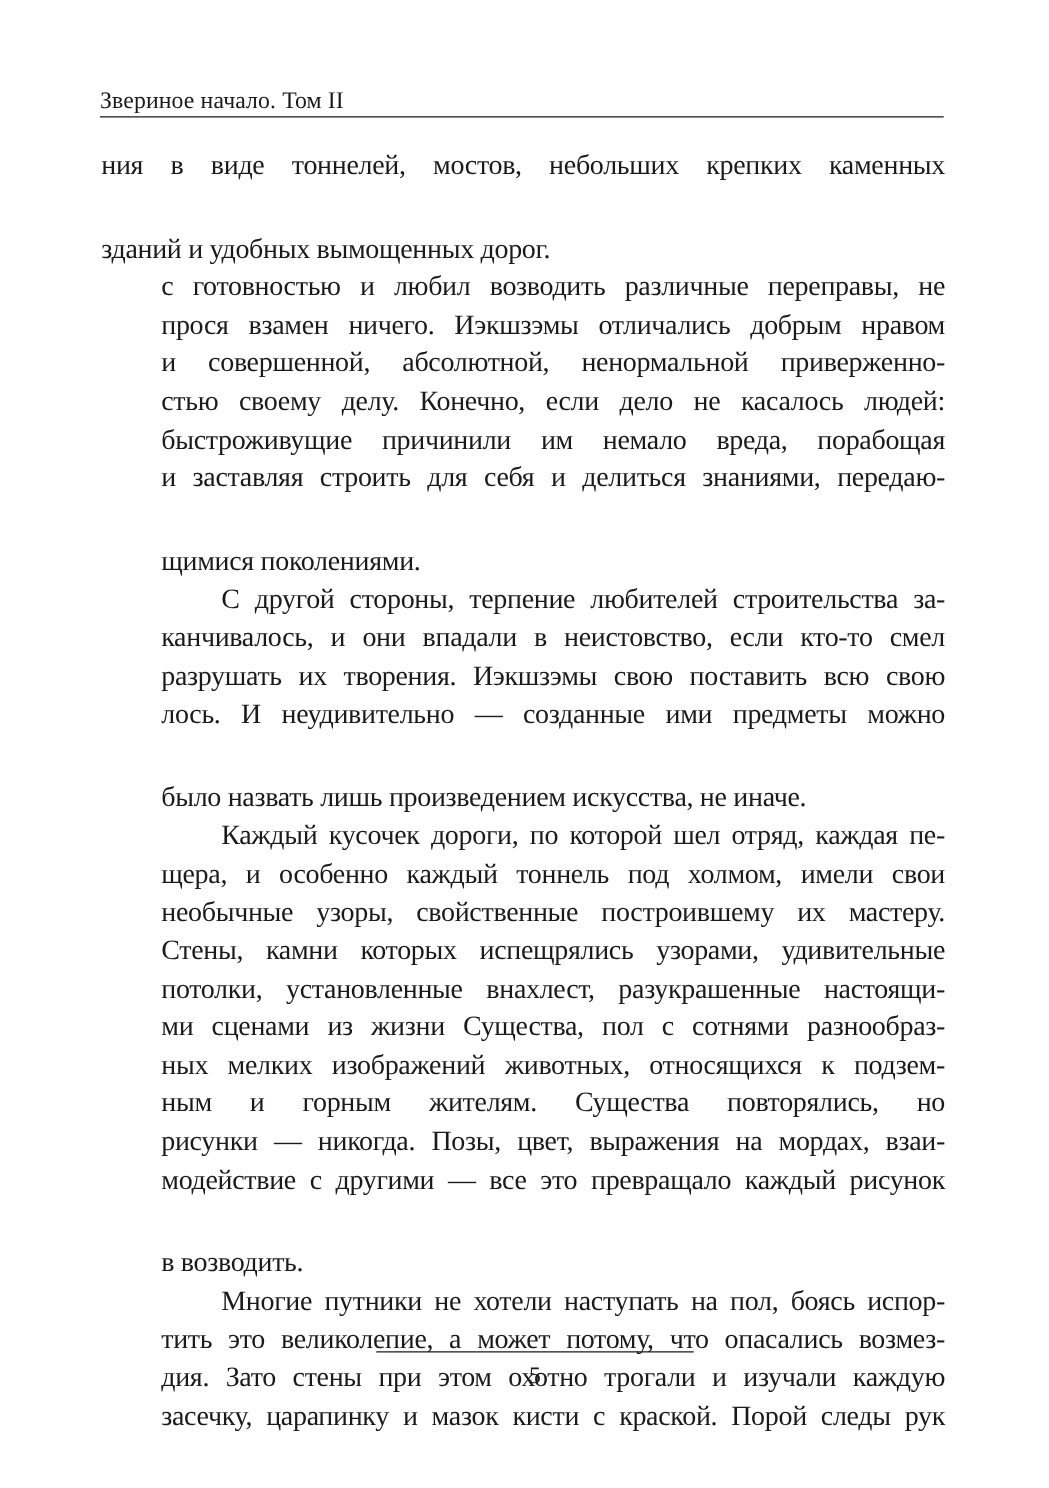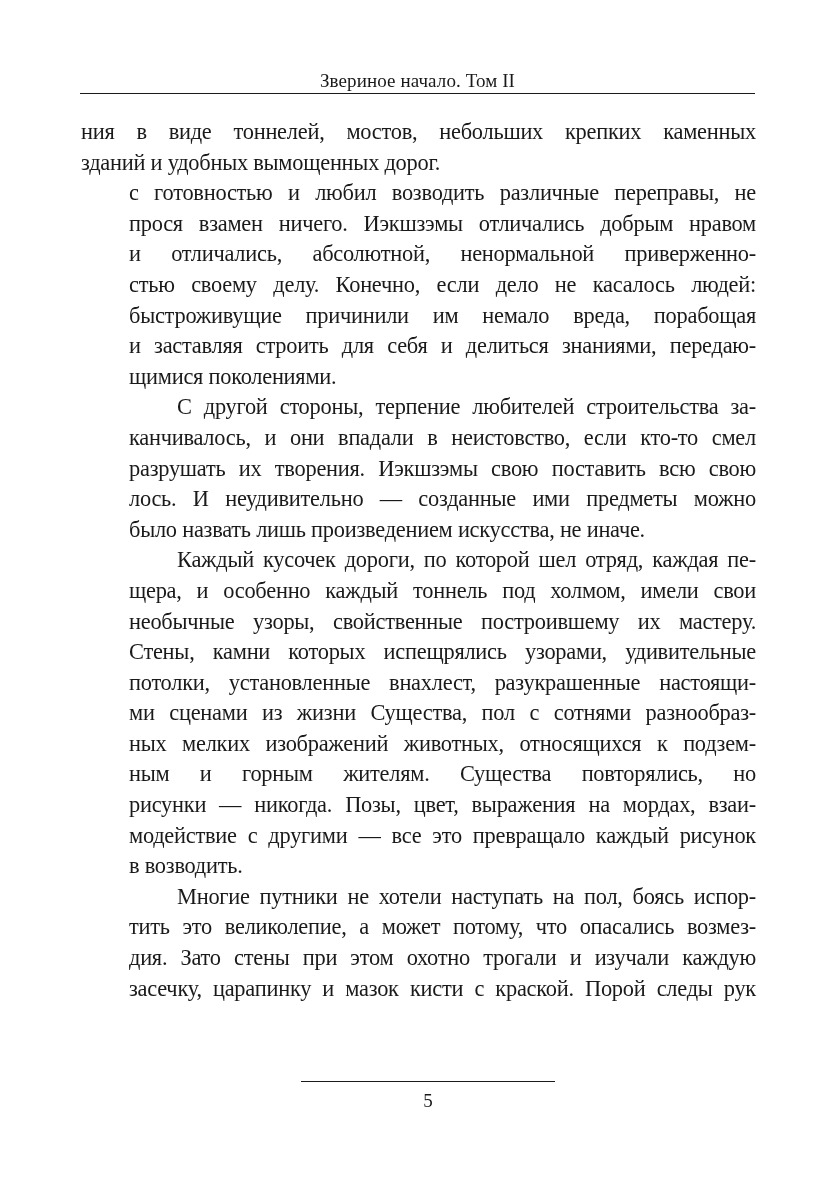--- a/index.html
+++ b/index.html
@@ -15,21 +15,21 @@
       font-family: "Liberation Serif", "DejaVu Serif", serif;
       color: #1a1a1a;
     }
     .running-head {
       position: absolute;
       left: 80px;
       top: 60px;
       width: 675px;
       height: 33px;
       border-bottom: 1.5px solid #1a1a1a;
-      text-align: center;
+      text-align: left;
     }
     .running-head-title {
       display: inline-block;
       font-size: 19px;
       line-height: 1;
       padding-top: 11px;
       letter-spacing: 0.1px;
     }
     .text-block {
       position: absolute;
@@ -52,20 +52,21 @@
     }
     .line {
       display: block;
       text-align: justify;
       text-align-last: justify;
       white-space: nowrap;
       height: 30.6px;
     }
     .line.last {
       text-align-last: left;
+      margin-top: 36px;
     }
     .line.indent {
       padding-left: 48px;
     }
     .footer-rule {
       position: absolute;
       left: 301px;
       top: 1081px;
       width: 254px;
       height: 0;
@@ -89,21 +90,21 @@
 </div>
 
 <div class="text-block" id="text-block">
     <div class="para no-indent">
       <span class="line">ния в виде тоннелей, мостов, небольших крепких каменных</span>
       <span class="line last">зданий и удобных вымощенных дорог.</span>
     </div>
     <div class="para">
       <span class="line">с готовностью и любил возводить различные переправы, не</span>
       <span class="line">прося взамен ничего. Иэкшзэмы отличались добрым нравом</span>
-      <span class="line">и отличались, абсолютной, ненормальной приверженно-</span>
+      <span class="line">и совершенной, абсолютной, ненормальной приверженно-</span>
       <span class="line">стью своему делу. Конечно, если дело не касалось людей:</span>
       <span class="line">быстроживущие причинили им немало вреда, порабощая</span>
       <span class="line">и заставляя строить для себя и делиться знаниями, передаю-</span>
       <span class="line last">щимися поколениями.</span>
     </div>
     <div class="para">
       <span class="line indent">С другой стороны, терпение любителей строительства за-</span>
       <span class="line">канчивалось, и они впадали в неистовство, если кто-то смел</span>
       <span class="line">разрушать их творения. Иэкшзэмы свою поставить всю свою</span>
       <span class="line">лось. И неудивительно — созданные ими предметы можно</span>

